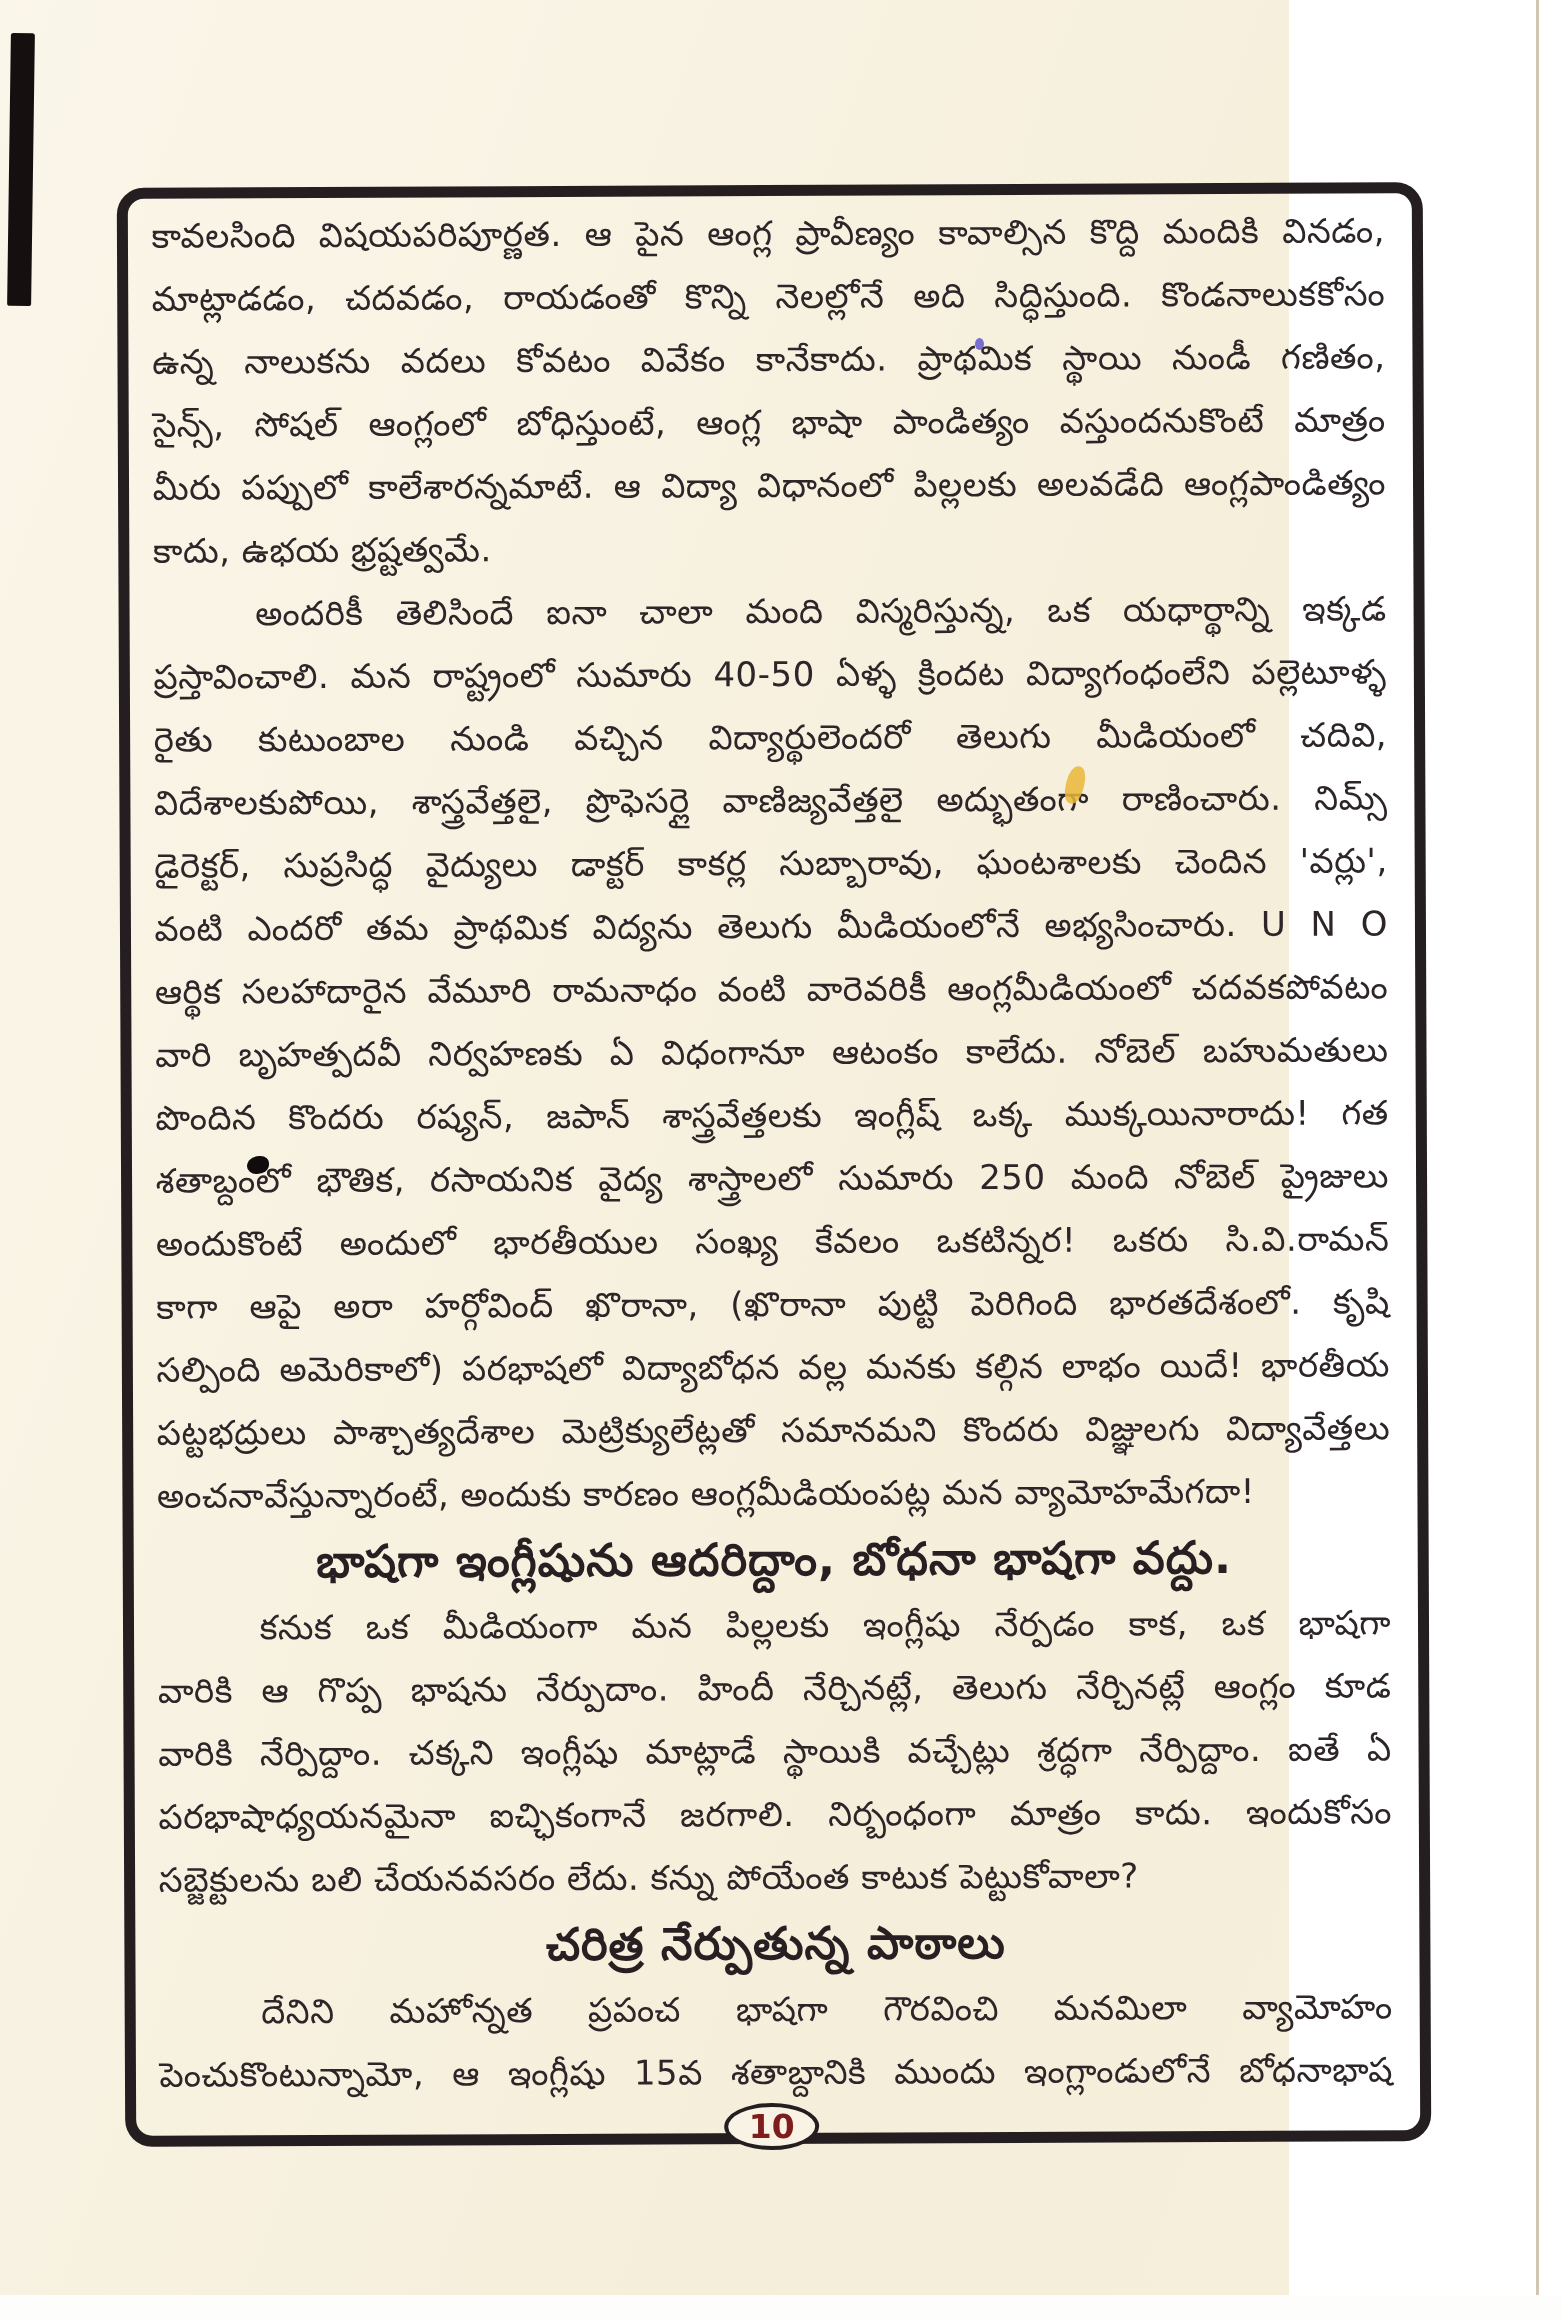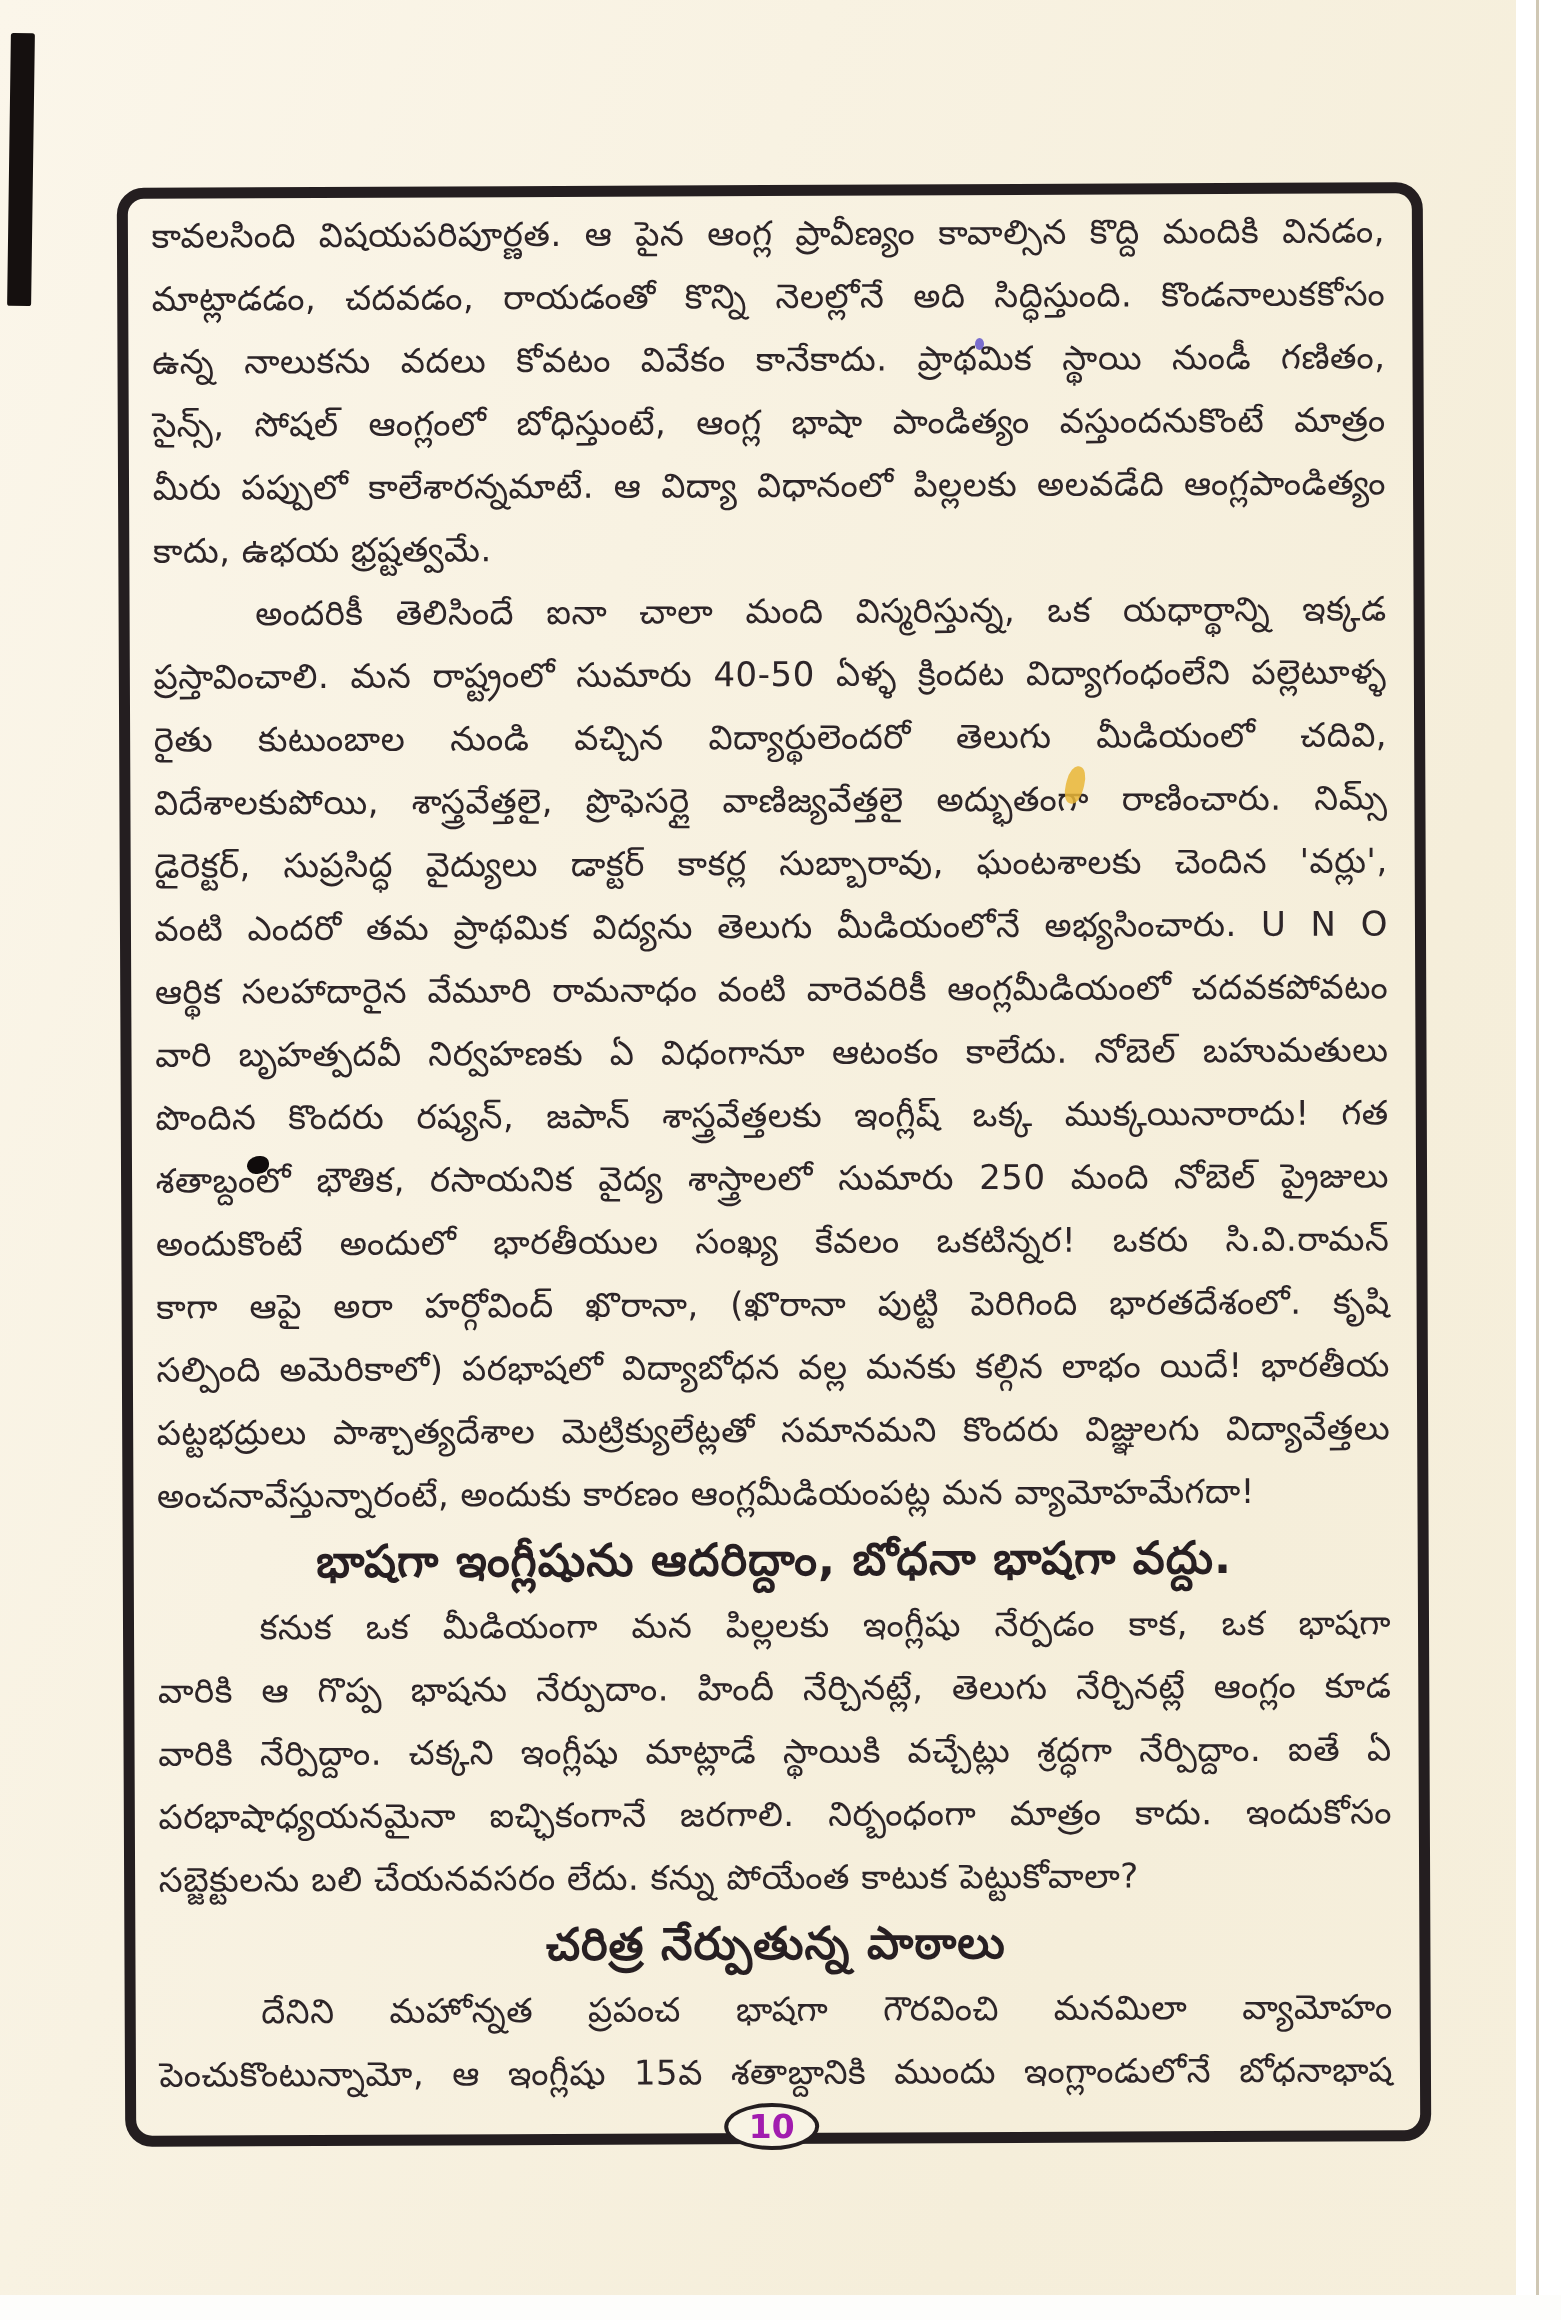--- a/index.html
+++ b/index.html
@@ -2,21 +2,21 @@
 <html style="font-size:14.5px"><head>
 <meta charset="utf-8">
 <style>
   html,body{margin:0;padding:0;}
   body{
     width:1561px;height:2320px;overflow:hidden;
     background:#ffffff;
     font-family:"DejaVu Sans",sans-serif;
   }
   .scan{
-    position:relative;width:1516px;height:2320px;
+    position:relative;width:1289px;height:2320px;
     background:linear-gradient(110deg,#fbf6ea 0%,#f8f2e2 35%,#f5eeda 75%,#f6efdc 100%);
   }
   
   .edge-bar{
     position:absolute;left:9px;top:33px;width:23.6px;height:273px;
     background:#15100f;transform:rotate(0.8deg);border-radius:2.7px;
   }
   
   .right-edge{
     position:absolute;left:1536px;top:0;width:2.7px;height:2295px;background:#cfc7b4;
@@ -46,21 +46,21 @@
   .heading{
     height:69px;line-height:69px;font-size:45px;font-weight:bold;
     text-align:center;text-align-last:center;color:#271f22;
     letter-spacing:0.9px;
   }
   
   .page-badge{
     position:absolute;left:588px;top:1907px;width:95px;height:47px;
     box-sizing:border-box;border:4.5px solid #241e20;border-radius:50%;
     background:#f8f3e4;display:flex;align-items:center;justify-content:center;
-    font-size:33px;font-weight:bold;color:#a21caf;z-index:5;
+    font-size:33px;font-weight:bold;color:#7f1d1d;z-index:5;
   }
   
   .ink-blot{
     position:absolute;left:247px;top:1156px;width:22px;height:18px;
     background:#100c0c;border-radius:60% 40% 55% 45%;z-index:4;
   }
   .yellow-mark{
     position:absolute;left:1066px;top:766px;width:18px;height:38px;
     background:#e9b637;opacity:0.85;border-radius:45%;
     transform:rotate(14deg);z-index:4;

